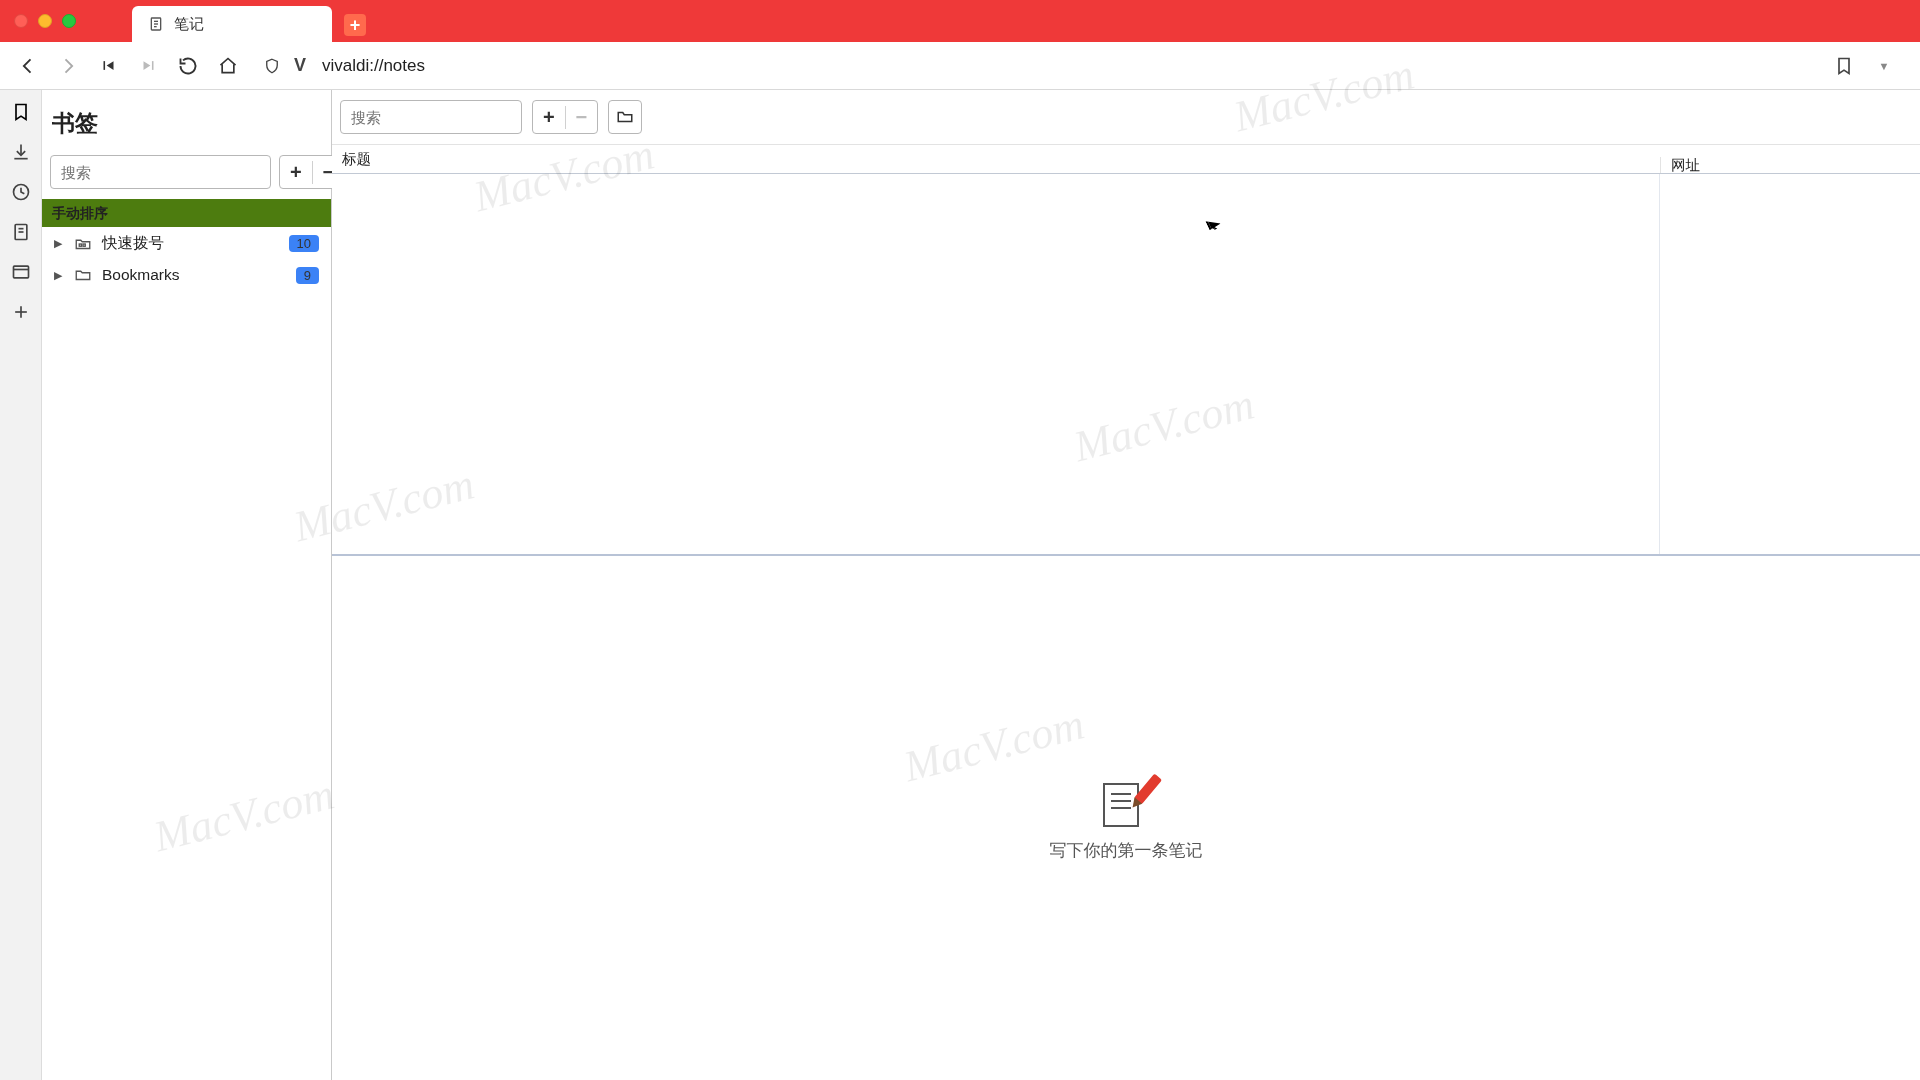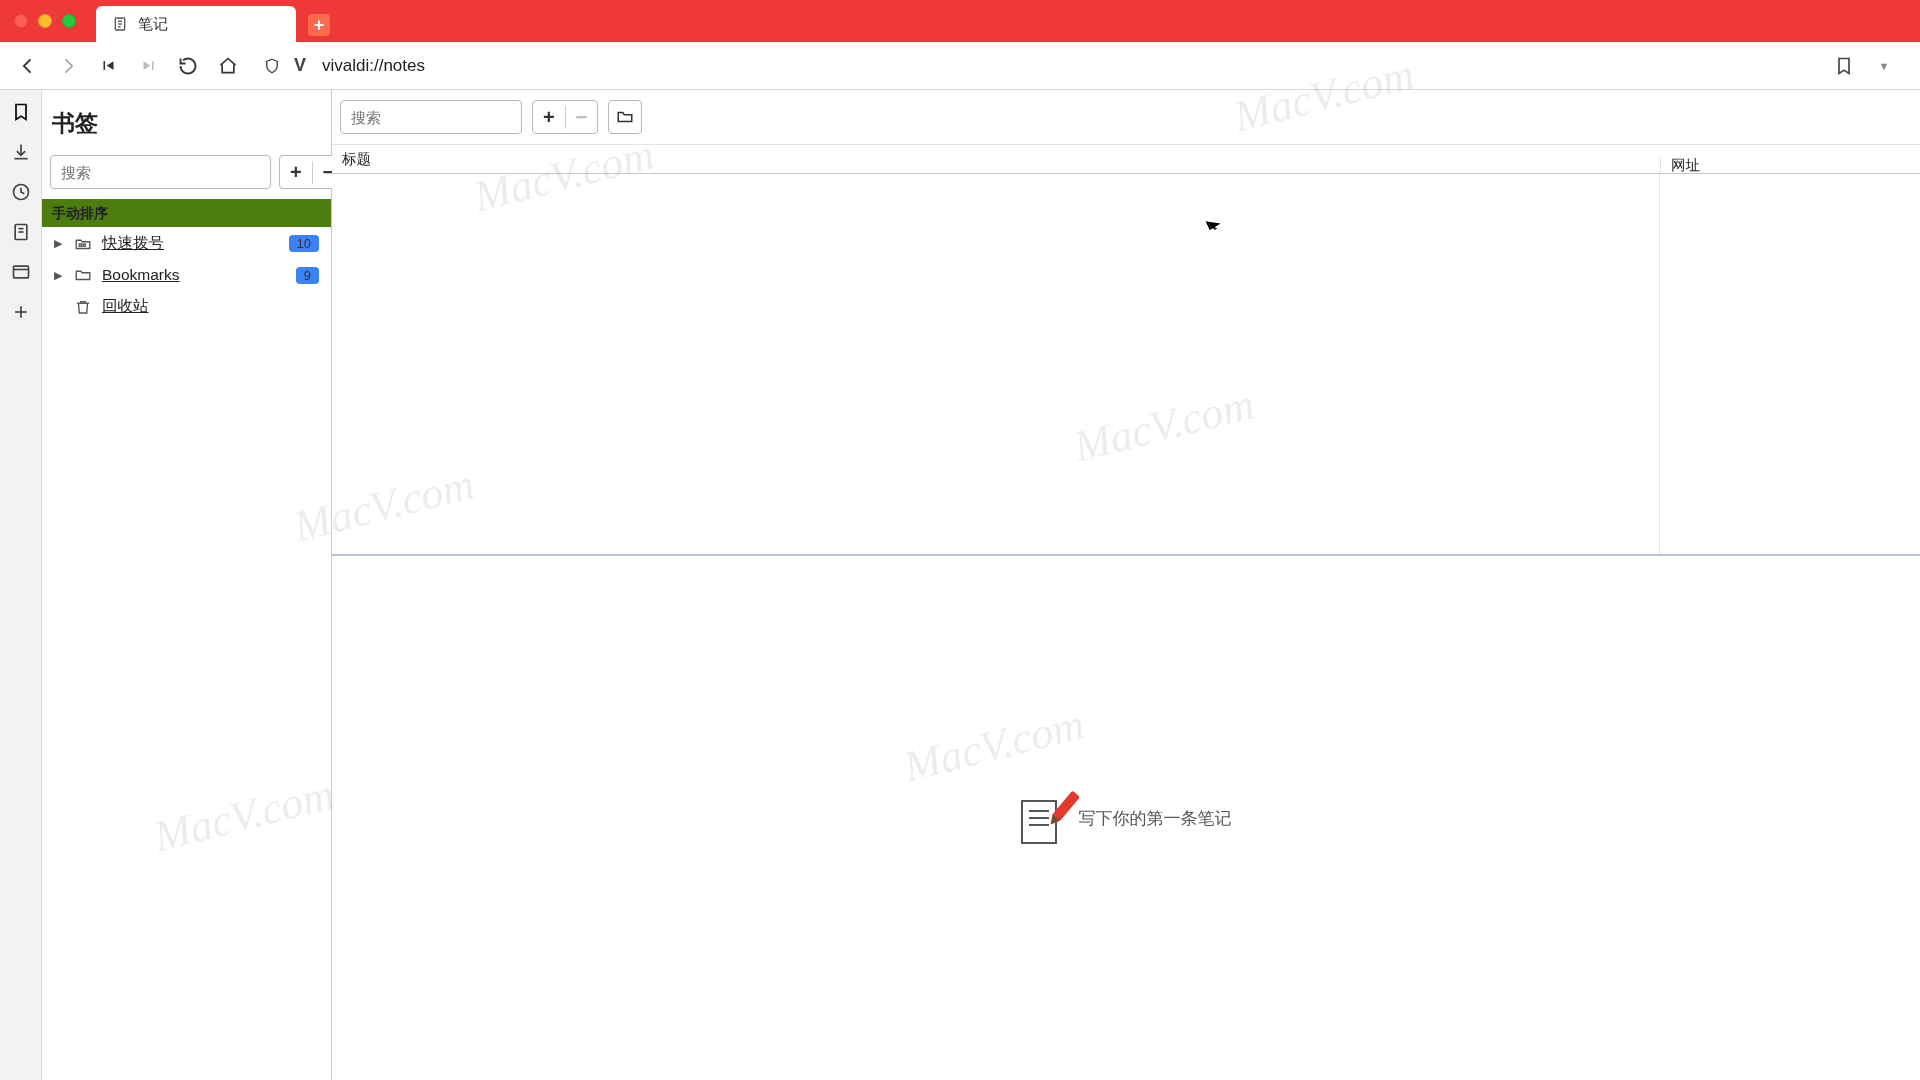--- a/index.html
+++ b/index.html
@@ -17,21 +17,21 @@
 .traffic .dot { width:14px; height:14px; border-radius:50%; }
 .dot.close   { background:#ff5f57; border:1px solid #e14942; }
 .dot.min     { background:#febc2e; border:1px solid #dfa023; }
 .dot.max     { background:#28c840; border:1px solid #1dad31; }
 
 .tabstrip { display:flex; height:100%; align-items:flex-end; }
 .tab {
   display:flex; align-items:center; gap:10px;
   height:36px; min-width:200px; padding:0 16px;
   background:#fff; border-radius:6px 6px 0 0;
-  font-size:15px; color:#333;
+  font-size:15px; color:#333;margin-left:36px;
 }
 .tab .favicon { width:16px; height:16px; display:flex; align-items:center; justify-content:center; }
 .newtab {
   width:22px; height:22px; margin-left:12px; margin-bottom:6px;
   background:#ff6a4d; border-radius:4px;
   display:flex; align-items:center; justify-content:center;
   color:#fff; font-size:18px; font-weight:bold;
 }
 
 
@@ -96,21 +96,21 @@
 
 .panel .section-label { font-size:14px; font-weight:700; color:#222; padding:6px 10px 4px 10px; background:#4d7c0f; }
 
 .tree { list-style:none; }
 .tree li {
   display:flex; align-items:center; gap:10px; padding:6px 12px; font-size:15.5px; color:#222;
 }
 .tree li .disclosure { width:10px; color:#555; font-size:11px; }
 .tree li .space { width:10px; }
 .tree li .itemicon { width:18px; display:flex; align-items:center; justify-content:center; }
-.tree li .name { flex:1;text-decoration:underline; }
+.tree li .name { flex:1; }
 .tree li .count {
   background:#3b82f6; color:#333; font-size:13px; padding:1px 8px; border-radius:4px;
 }
 
 
 .main { flex:1; display:flex; flex-direction:column; background:#fff; position:relative; }
 .main-toolbar {
   display:flex; gap:10px; align-items:center; padding:10px 8px;
 }
 .main-search {
@@ -140,21 +140,21 @@
   content:""; position:absolute; left:0; top:0;
   border-left:2px solid #000;
   border-bottom:2px solid #000;
   width:9px; height:13px;
   transform: skewX(-20deg) rotate(-40deg);
   background:linear-gradient(#000,#000);
   clip-path: polygon(0 0, 100% 80%, 45% 80%, 60% 100%, 40% 100%, 30% 78%, 0 78%);
 }
 
 .detail-area { flex:1; background:#fff; display:flex; align-items:center; justify-content:center; }
-.empty-note { display:flex; flex-direction:row; align-items:center; gap:12px; color:#555; font-size:17px; }
+.empty-note { display:flex; flex-direction:column; align-items:center; gap:12px; color:#555; font-size:17px; }
 .empty-note .noteicon { position:relative; width:46px; height:52px; }
 .empty-note .noteicon .page {
   position:absolute; left:0; top:8px; width:36px; height:44px; background:#fff; border:2px solid #555;
 }
 .empty-note .noteicon .page::after {
   content:""; position:absolute; left:6px; top:8px; width:20px; height:2px; background:#555; box-shadow:0 7px 0 #555, 0 14px 0 #555;
 }
 .empty-note .noteicon .pen {
   position:absolute; right:-4px; top:-2px; width:10px; height:32px; background:#e23b2e;
   transform:rotate(40deg); border-radius:2px;
@@ -332,31 +332,20 @@
       <li>
         <span class="disclosure">▶</span>
         <span class="itemicon">
           <svg viewBox="0 0 24 24" width="18" height="18" fill="none" stroke="#555" stroke-width="1.8">
               <path d="M3 7h6l2 2h10v9H3z"></path>
             </svg>
         </span>
         <span class="name">Bookmarks</span>
         <span class="count">9</span>
       </li>
-      <li>
-        <span class="space"></span>
-        <span class="itemicon">
-          <svg viewBox="0 0 24 24" width="18" height="18" fill="none" stroke="#555" stroke-width="1.8">
-              <path d="M4 7h16"></path>
-              <path d="M9 7V5h6v2"></path>
-              <path d="M6 7l1 13h10l1-13"></path>
-            </svg>
-        </span>
-        <span class="name">回收站</span>
-      </li>
     </ul>
   </div>
 
   <div class="main">
     <div class="main-toolbar">
       <input class="main-search" placeholder="搜索" style="">
       <div class="btn split">
         <div class="half">
             <span>+</span>
           </div>

